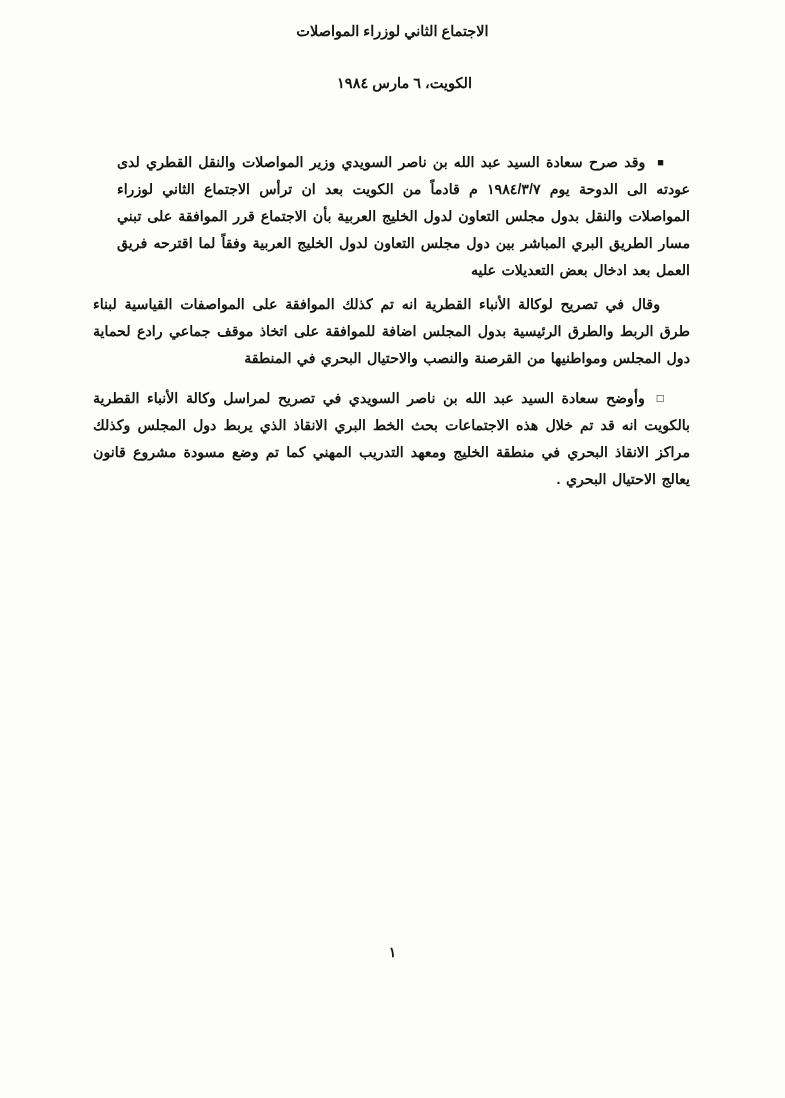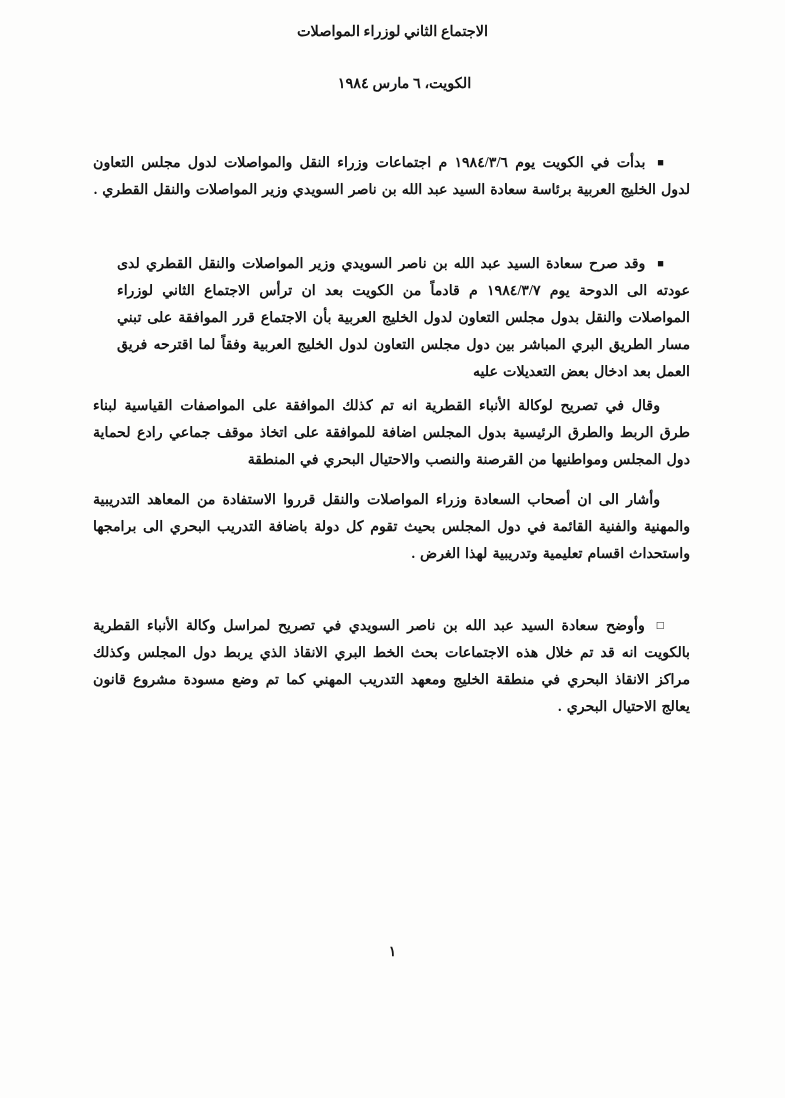--- a/index.html
+++ b/index.html
@@ -8,21 +8,21 @@
     background: #ffffff;
   }
   .page {
     position: relative;
     width: 785px;
     height: 1098px;
     margin: 0 auto;
     background: #fdfdfc;
     color: #141414;
     direction: rtl;
-    font-family: Liberation Serif, serif;
+    font-family: Liberation Sans, sans-serif;
     font-weight: 700;
     overflow: hidden;
   }
   .doc-header {
     text-align: center;
     padding-top: 18px;
   }
   .title-line {
     font-size: 14.5px;
     line-height: 27px;
@@ -84,27 +84,25 @@
 
 <div class="page">
 
   <header class="doc-header">
     <div class="title-line">الاجتماع الثاني لوزراء المواصلات</div>
     <div class="dateline">الكويت، ٦ مارس ١٩٨٤</div>
   </header>
 
   <main class="doc-body">
 
-    <p class="para p1"><span class="bullet">■</span><span>بدأت في الكويت يوم ١٩٨٤/٣/٦ م اجتماعات وزراء النقل والمواصلات لدول مجلس التعاون لدول الخليج العربية برئاسة سعادة السيد عبد الله بن ناصر السويدي وزير المواصلات والنقل القطري .</span></p>
 
     <p class="para p2"><span class="bullet">■</span><span>وقد صرح سعادة السيد عبد الله بن ناصر السويدي وزير المواصلات والنقل القطري لدى عودته الى الدوحة يوم ١٩٨٤/٣/٧ م قادماً من الكويت بعد ان ترأس الاجتماع الثاني لوزراء المواصلات والنقل بدول مجلس التعاون لدول الخليج العربية بأن الاجتماع قرر الموافقة على تبني مسار الطريق البري المباشر بين دول مجلس التعاون لدول الخليج العربية وفقاً لما اقترحه فريق العمل بعد ادخال بعض التعديلات عليه</span></p>
 
     <p class="para p3 no-bullet"><span>وقال في تصريح لوكالة الأنباء القطرية انه تم كذلك الموافقة على المواصفات القياسية لبناء طرق الربط والطرق الرئيسية بدول المجلس اضافة للموافقة على اتخاذ موقف جماعي رادع لحماية دول المجلس ومواطنيها من القرصنة والنصب والاحتيال البحري في المنطقة</span></p>
 
-    <p class="para p4 no-bullet"><span>وأشار الى ان أصحاب السعادة وزراء المواصلات والنقل قرروا الاستفادة من المعاهد التدريبية والمهنية والفنية القائمة في دول المجلس بحيث تقوم كل دولة باضافة التدريب البحري الى برامجها واستحداث اقسام تعليمية وتدريبية لهذا الغرض .</span></p>
 
 
     <p class="para p5"><span class="bullet open">□</span><span>وأوضح سعادة السيد عبد الله بن ناصر السويدي في تصريح لمراسل وكالة الأنباء القطرية بالكويت انه قد تم خلال هذه الاجتماعات بحث الخط البري الانقاذ الذي يربط دول المجلس وكذلك مراكز الانقاذ البحري في منطقة الخليج ومعهد التدريب المهني كما تم وضع مسودة مشروع قانون يعالج الاحتيال البحري .</span></p>
 
   </main>
 
   <footer>
     <div class="page-number">١</div>
   </footer>
 

